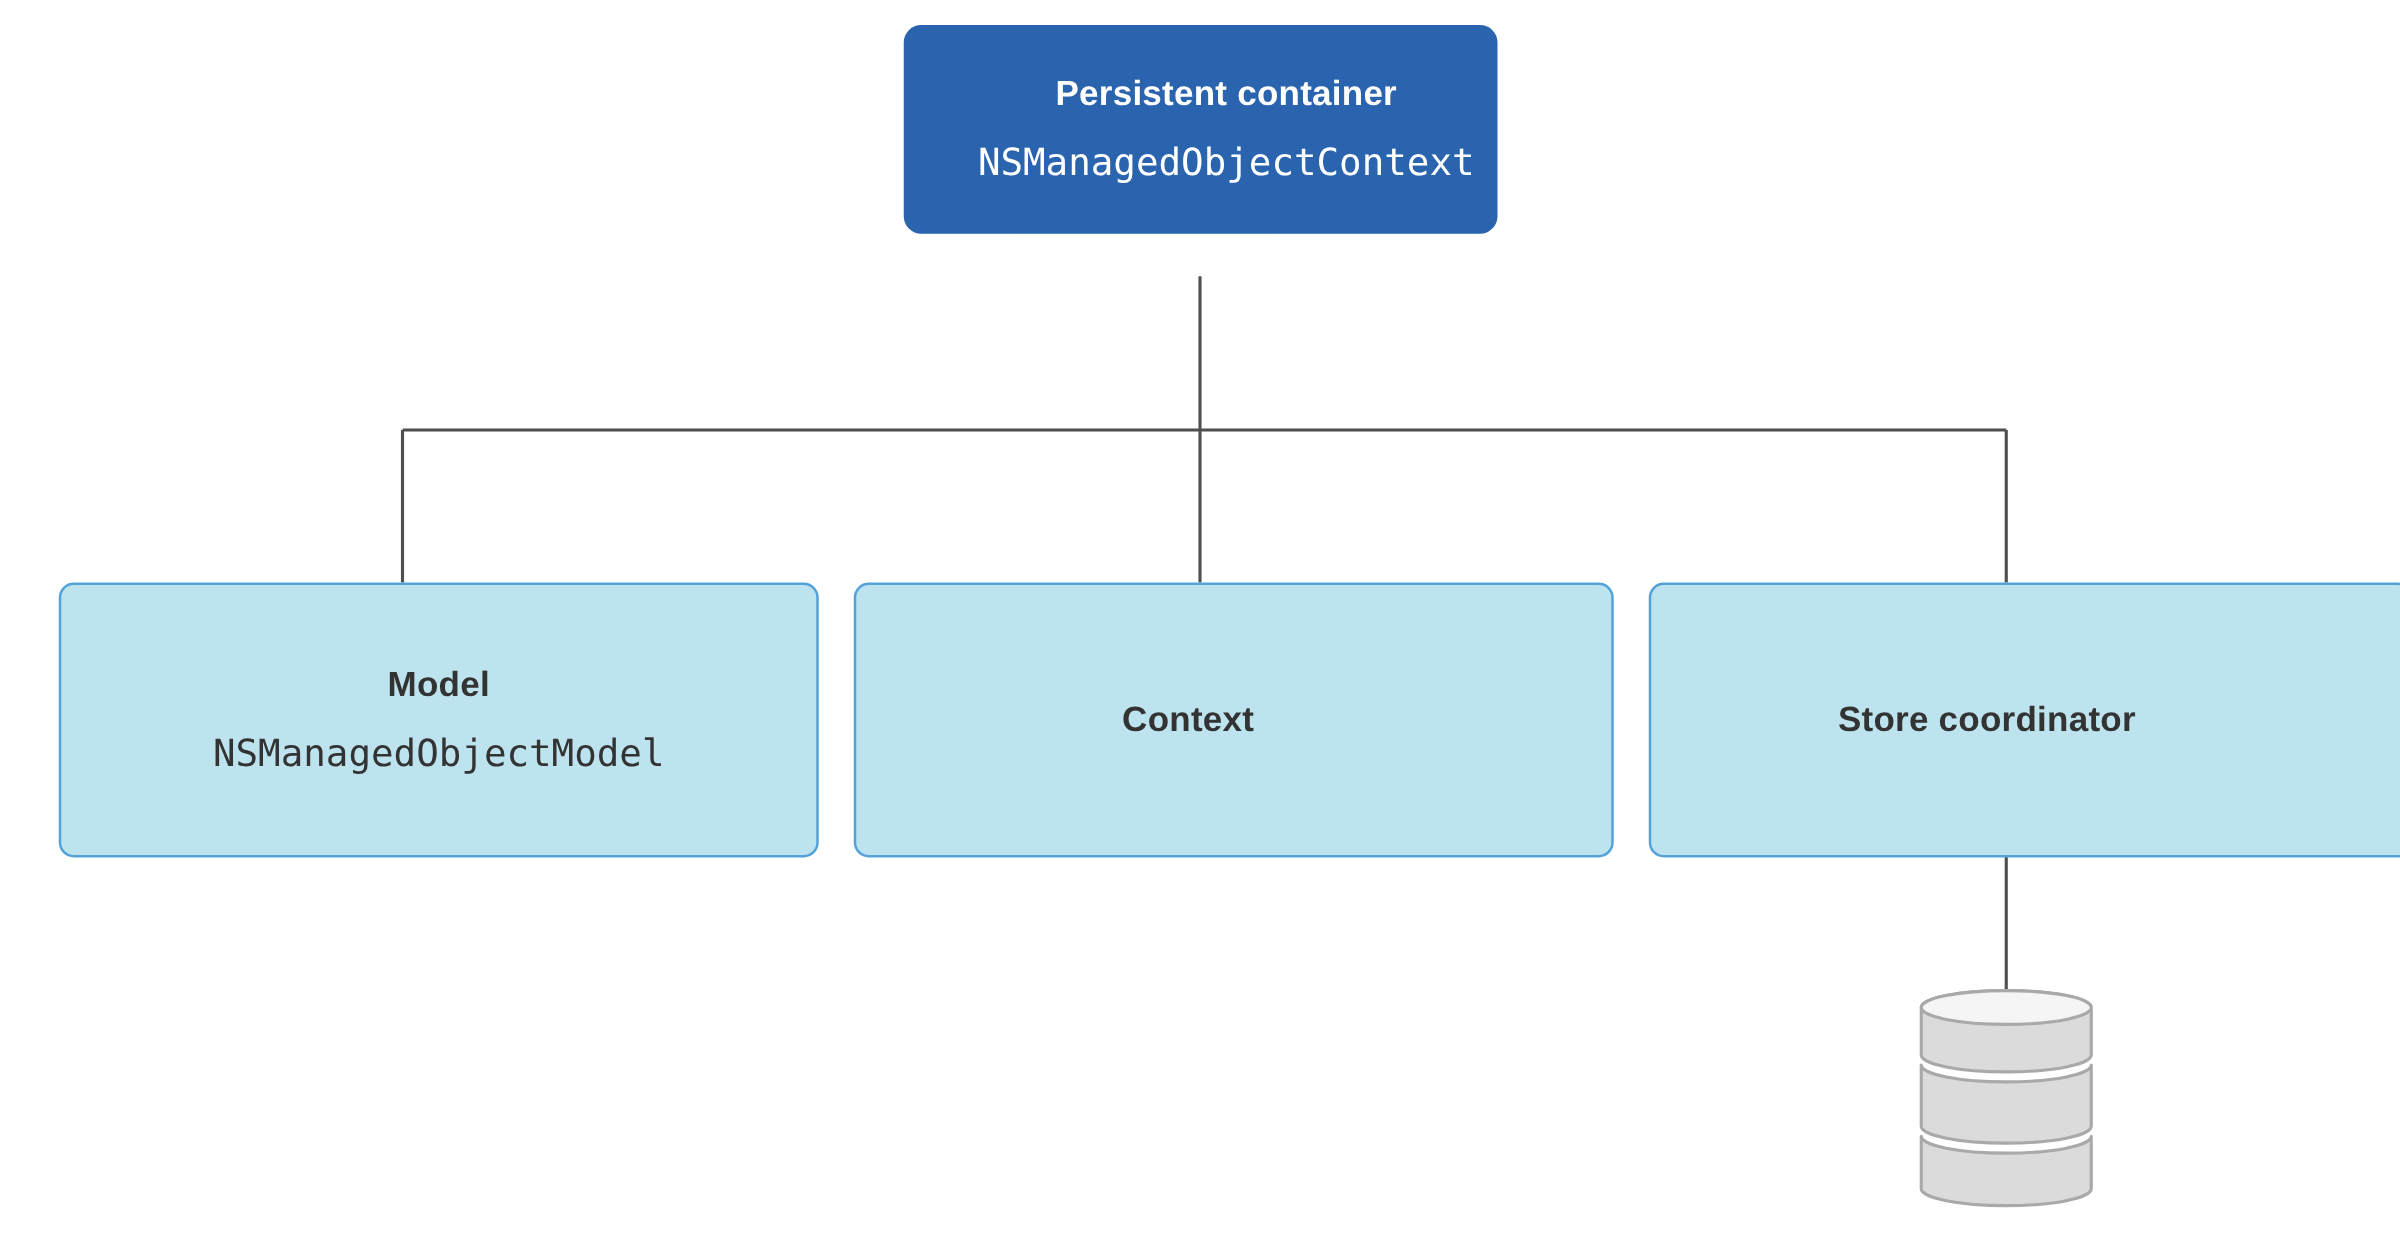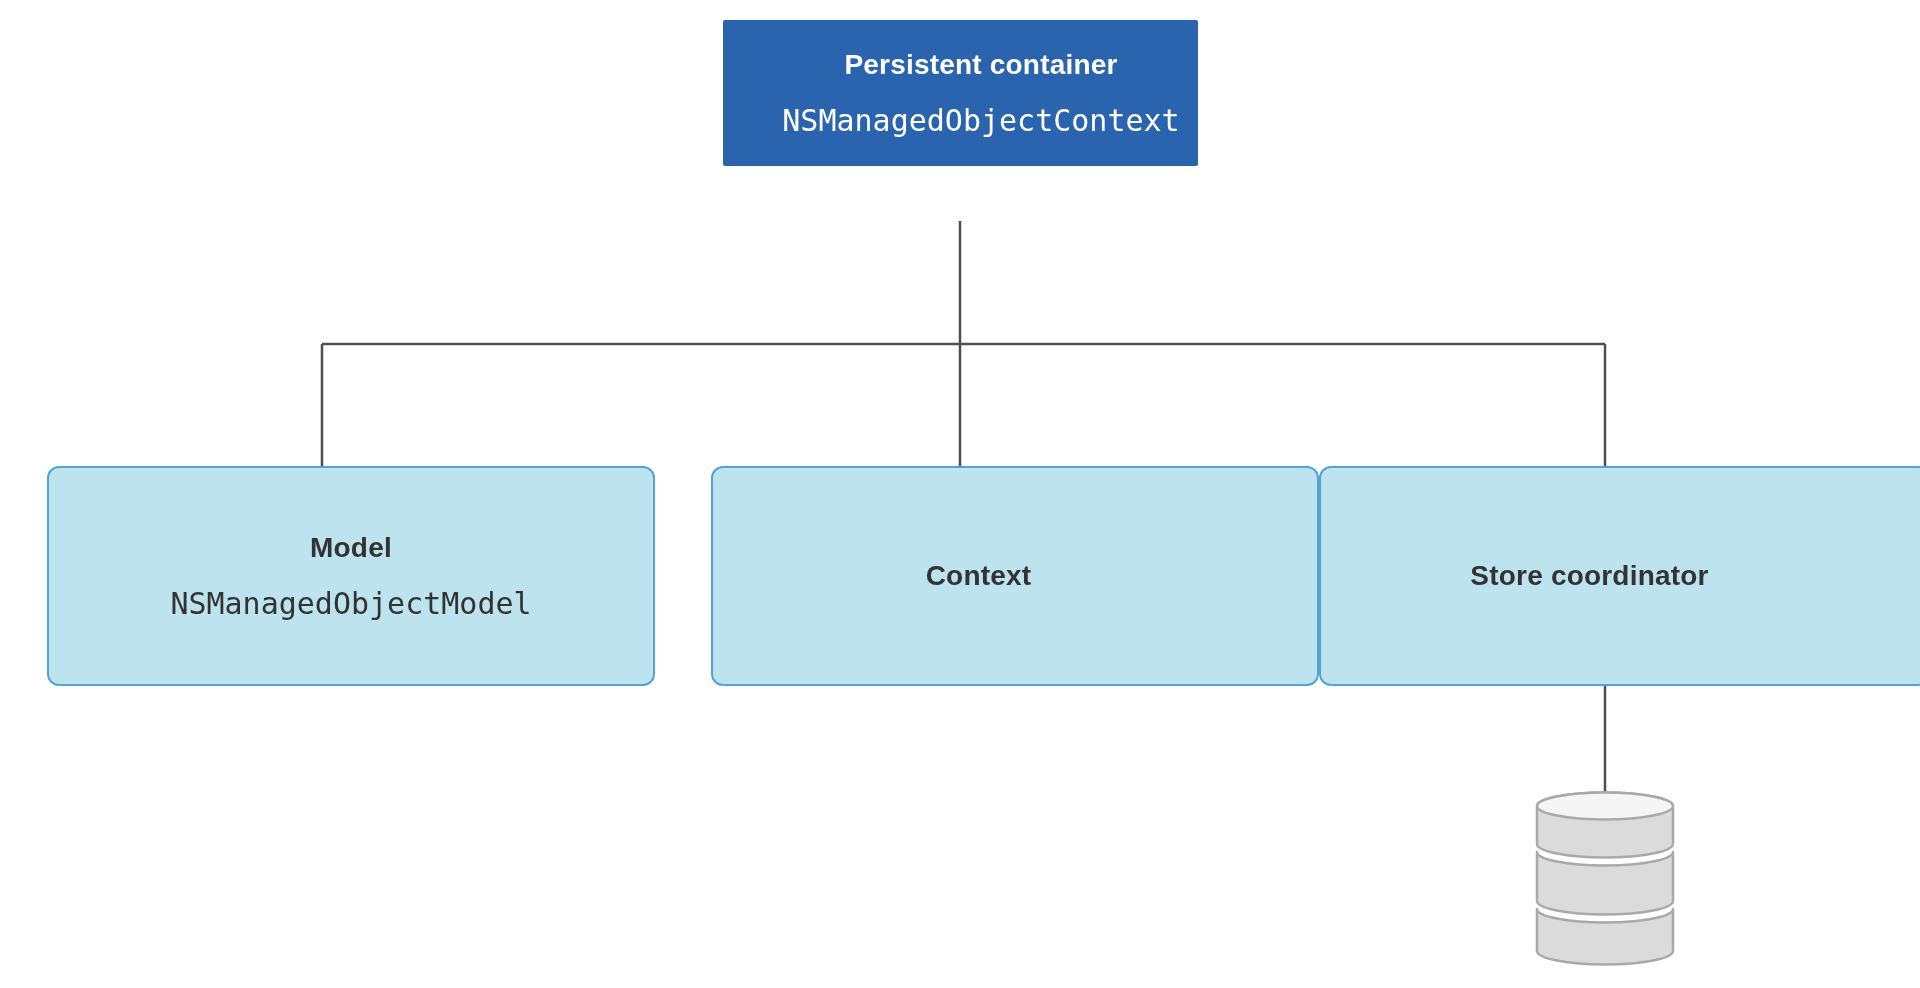--- a/index.html
+++ b/index.html
@@ -49,37 +49,37 @@
     line-height: 34px;
     letter-spacing: 0.2px;
   }
   .node .classname {
     font-family: "DejaVu Sans Mono", "Liberation Mono", monospace;
     font-size: 30px;
     line-height: 36px;
   }
   .node.root {
     left: 723px; top: 20px;
-    width: 475px; height: 146px;
+    width: 475px; height: 167px;
     background: var(--root_fill, #2a63ae);
     color: var(--root_text, #fff);
-    border-radius: 2px;
+    border-radius: 14px;
     padding-left: 41px;
   }
   .node.child {
     top: 466px;
     height: 220px;
     background: var(--child_fill, #bde4ee);
     border: 2px solid var(--child_border, #54a3d8);
     color: var(--child_text, #333);
     border-radius: 12px;
     margin-left: 27px;
   }
   .node.model   { left: 20px;   width: 608px; }
-  .node.context { left: 684px;  width: 608px; padding-right: 73px; gap: 44px; }
+  .node.context { left: 656px;  width: 608px; padding-right: 73px; gap: 44px; }
   .node.store   { left: 1292px; width: 611px; padding-right: 70px; align-items: center; }
 </style>
 </head>
 <body>
 
 <div id="canvas">
 
   <svg id="wires" viewBox="0 0 1920 988" xmlns="http://www.w3.org/2000/svg">
 
     <path class="connector" d="M960,221 L960,466 M322,344 L1605,344 M322,344 L322,466 M1605,344 L1605,466"></path>

